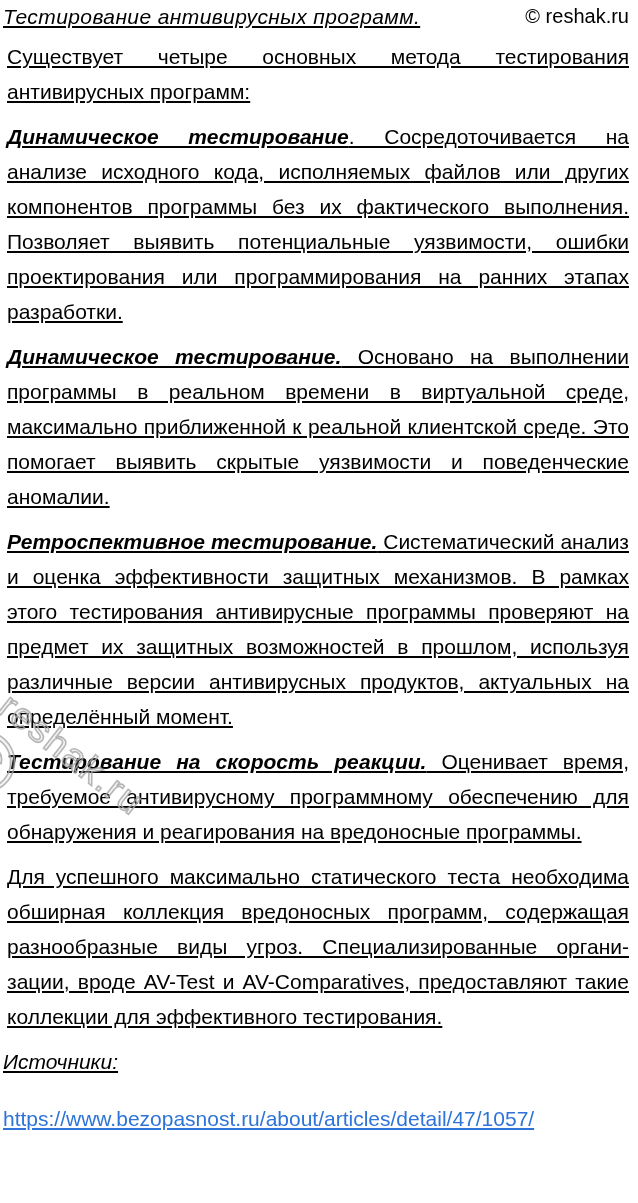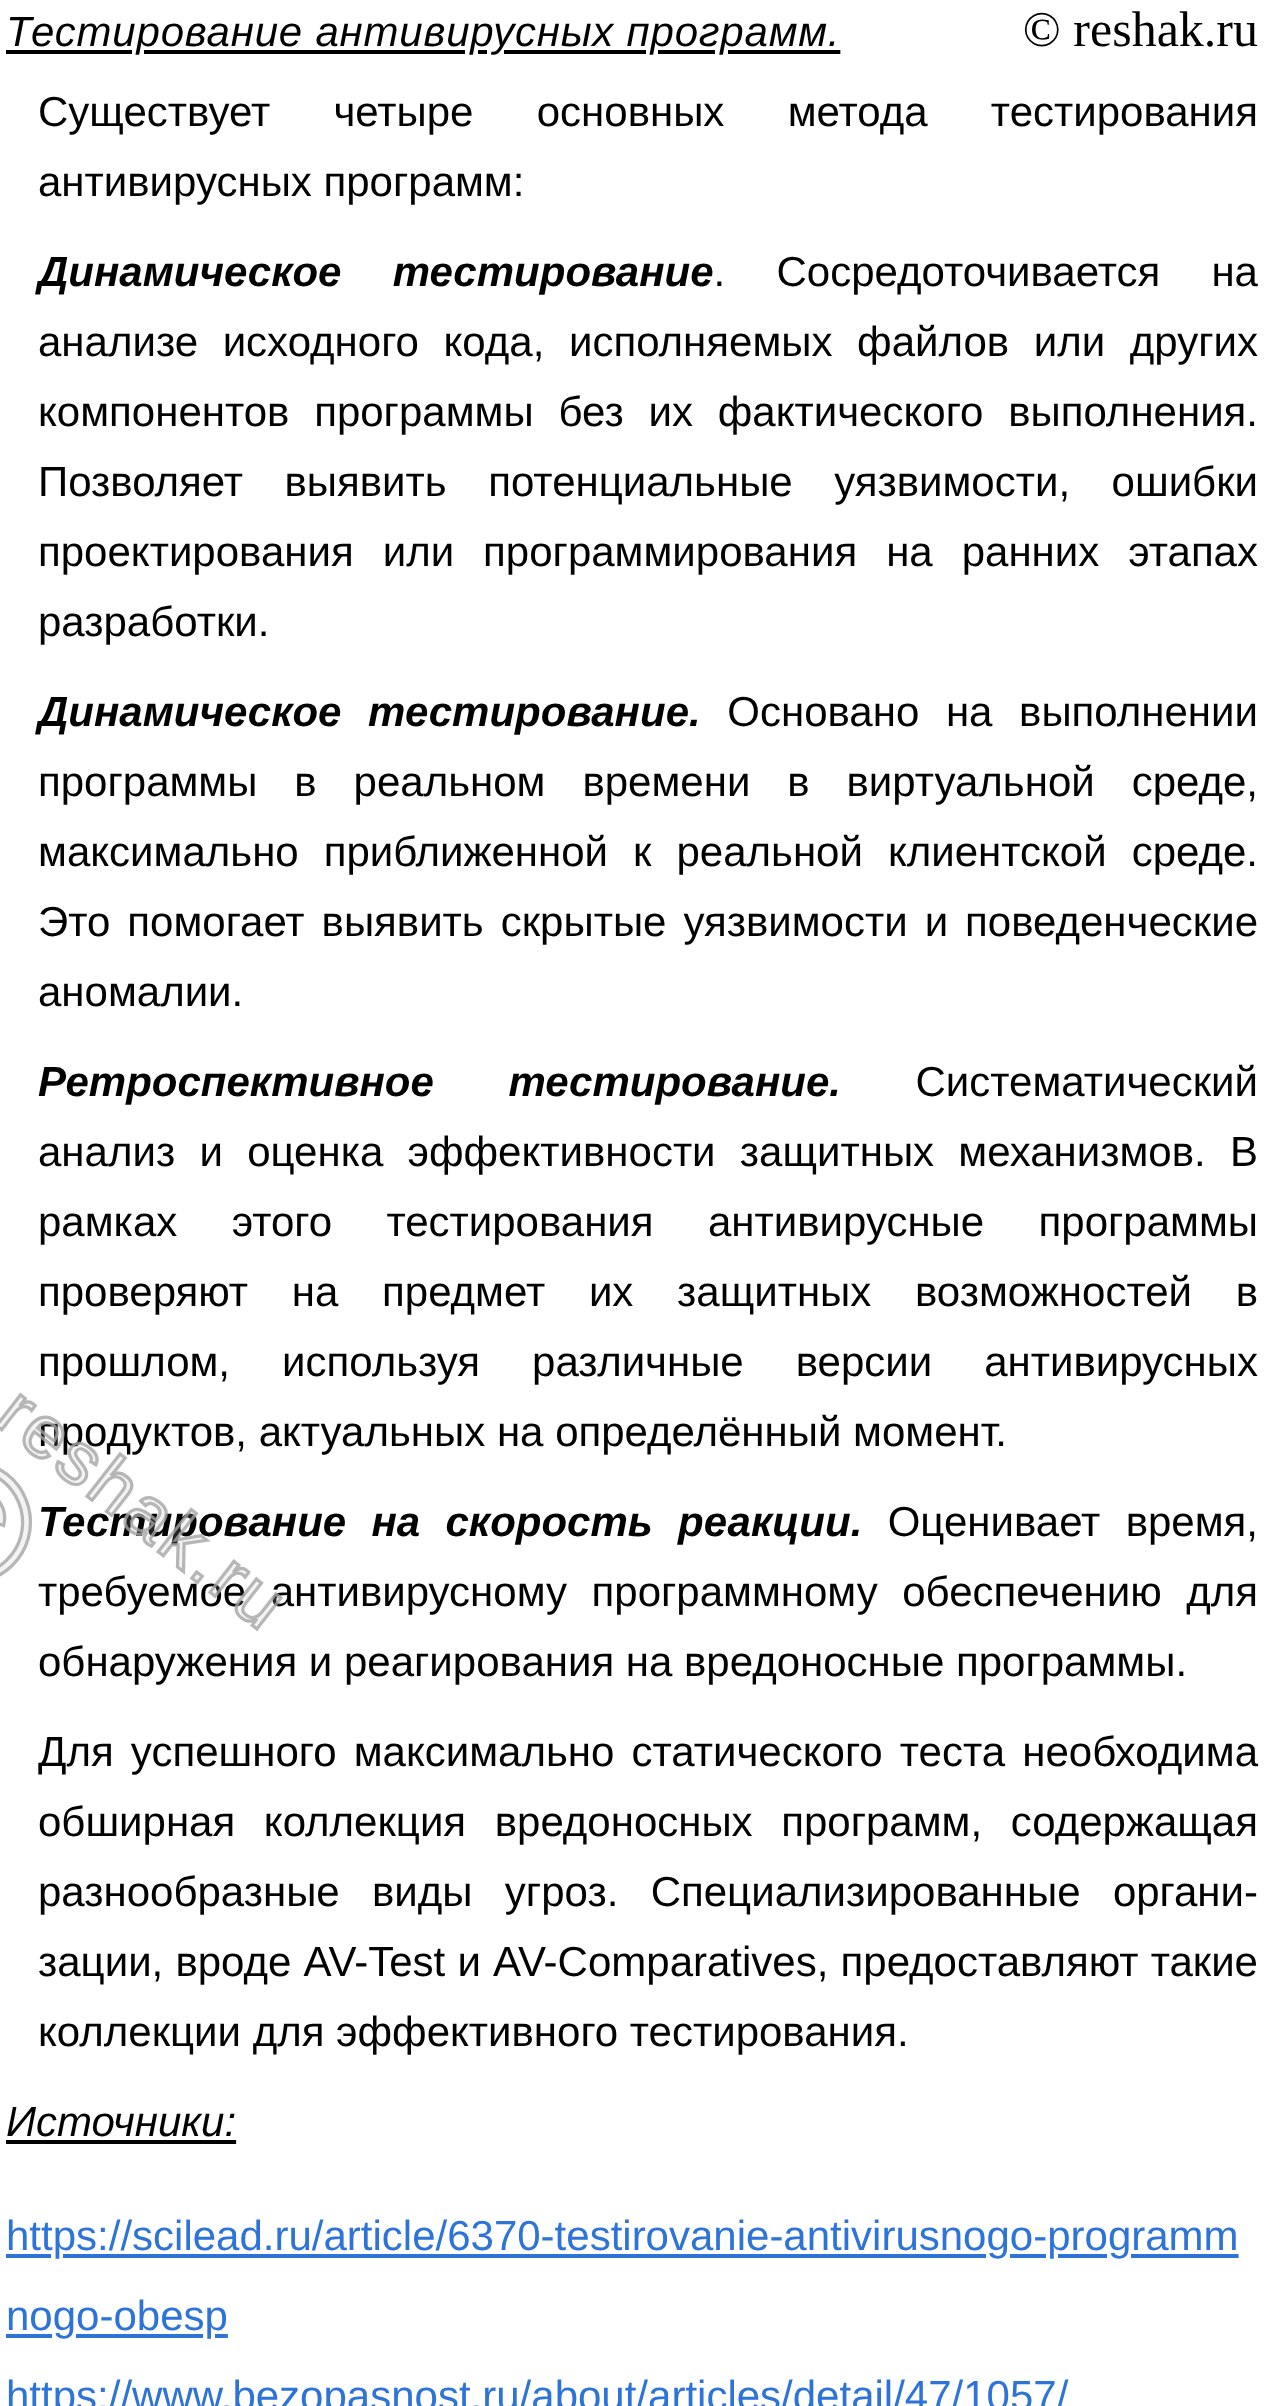--- a/index.html
+++ b/index.html
@@ -27,31 +27,32 @@
   .doc-title {
     margin: 0;
     font-size: 21px;
     font-weight: normal;
     font-style: italic;
     text-decoration: underline;
     letter-spacing: 0.4px;
     line-height: 28px;
   }
   .brand {
-    font-family: Liberation Serif, serif;
-    font-size: 25px;
+    font-family: Liberation Sans, sans-serif;
+    font-size: 20px;
     line-height: 26px;
     white-space: nowrap;
   }
   .para {
-    margin: 0 0 10px 16px;
+    margin: 0 0 10px 4px;
     font-size: 21px;
     line-height: 35px;
     text-align: justify;
     text-justify: inter-word;
+    text-decoration: underline;
   }
   .lead {
     font-weight: bold;
     font-style: italic;
   }
   .sources-label {
     margin: 0 0 20px 0;
     font-size: 21px;
     font-style: italic;
     text-decoration: underline;
@@ -107,21 +108,20 @@
   <p class="para"><span class="lead">Динамическое тестирование.</span><span> Основано на выполнении программы в реальном времени в виртуальной среде, максимально приближенной к реальной клиентской среде. Это помогает выявить скрытые уязвимости и поведенческие аномалии.</span></p>
 
   <p class="para"><span class="lead">Ретроспективное тестирование.</span><span> Систематический анализ и оценка эффективности защитных механизмов. В рамках этого тестирования антивирусные программы проверяют на предмет их защитных возможностей в прошлом, используя различные версии антивирусных продуктов, актуальных на определённый момент.</span></p>
 
   <p class="para"><span class="lead">Тестирование на скорость реакции.</span><span> Оценивает время, требуемое антивирусному программному обеспечению для обнаружения и реагирования на вредоносные программы.</span></p>
 
   <p class="para">Для успешного максимально статического теста необходима обширная коллекция вредоносных программ, содержащая разнообразные виды угроз. Специализированные органи-зации, вроде AV-Test и AV-Comparatives, предоставляют такие коллекции для эффективного тестирования.</p>
 
   <p class="sources-label">Источники:</p>
 
-  <p class="link-row"><a class="link" href="#">https://scilead.ru/article/6370-testirovanie-antivirusnogo-programmnogo-obesp</a></p>
 
   <p class="link-row"><a class="link" href="#">https://www.bezopasnost.ru/about/articles/detail/47/1057/</a></p>
 
   <div class="watermark" aria-hidden="true">
     <div class="wm-text">reshak.ru</div>
     <div class="wm-copy">©</div>
   </div>
 
 </div>
 

